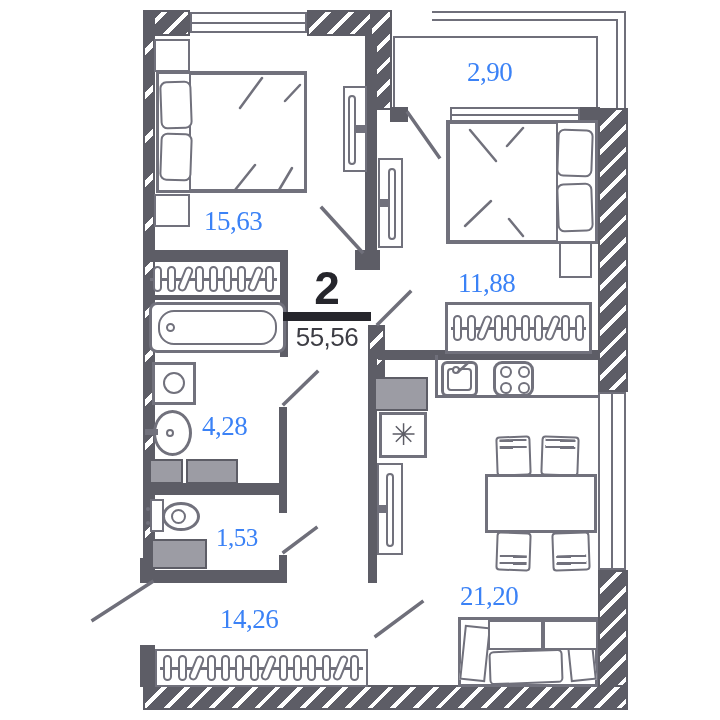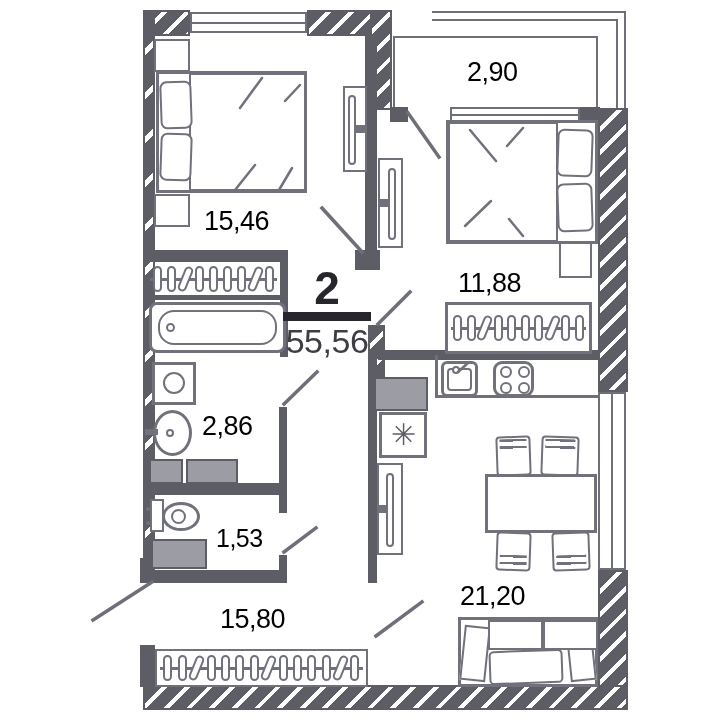--- a/index.html
+++ b/index.html
@@ -24,25 +24,25 @@
   .gray{position:absolute;background:#9c9ca4;border:2px solid #5d5d66;}
   .round{border-radius:50%;}
   .rail{position:absolute;display:flex;justify-content:space-evenly;align-items:center;}
   .rail::before{content:"";position:absolute;left:2px;right:2px;top:50%;height:3px;margin-top:-1px;background:#71717c;}
   .hanger{position:relative;width:9px;height:26px;border:2px solid #71717c;border-radius:5px;background:#fff;flex:none;}
   .chair{position:absolute;border:2.5px solid #71717c;border-radius:4px;background:#fff;}
   .chair .bk{position:absolute;left:2px;right:2px;height:13px;
        background:repeating-linear-gradient(to bottom,#71717c 0 2.5px,transparent 2.5px 7px);}
   .bk-top{top:1px;} .bk-bot{bottom:1px;}
   
-  .lbl{position:absolute;font-size:27px;color:#000000;letter-spacing:-0.5px;white-space:nowrap;}
+  .lbl{position:absolute;font-size:27px;color:#3b82f6;letter-spacing:-0.5px;white-space:nowrap;font-family:Liberation Serif, serif;}
   .summary{position:absolute;left:283px;top:266px;width:88px;text-align:center;}
   .summary .cnt{font-size:46px;line-height:44px;font-weight:bold;color:#26262c;}
   .summary .bar{height:9px;background:#26262c;margin:2px 0 1px 0;}
-  .summary .tot{font-size:34px;color:#3d3d44;letter-spacing:-0.5px;}
+  .summary .tot{font-size:26px;color:#3d3d44;letter-spacing:-0.5px;}
   .ast{position:absolute;font-size:30px;color:#5d5d66;line-height:30px;}
   svg.ov{position:absolute;left:0;top:0;pointer-events:none;}
 </style>
 </head>
 <body>
 
 <div class="plan">
 
   <div class="hatch" style="left:143px;top:10px;width:47px;height:26px;"></div>
   <div class="hatch" style="left:307px;top:10px;width:85px;height:26px;"></div>
@@ -216,26 +216,26 @@
       <path d="M255,165 L235,190"></path>
       <path d="M292,168 L279,190"></path>
       <path d="M470,130 L496,161"></path>
       <path d="M523,128 L507,146"></path>
       <path d="M465,226 L491,201"></path>
       <path d="M523,236 L509,219"></path>
       <path d="M458,372 L469,362"></path>
     </g>
   </svg>
 
-  <div class="lbl" style="left:204px;top:206px;">15,46</div>
+  <div class="lbl" style="left:204px;top:206px;">15,63</div>
   <div class="lbl" style="left:467px;top:57px;">2,90</div>
   <div class="lbl" style="left:458px;top:268px;">11,88</div>
-  <div class="lbl" style="left:202px;top:411px;">2,86</div>
+  <div class="lbl" style="left:202px;top:411px;">4,28</div>
   <div class="lbl" style="left:216px;top:524px;font-size:25px;">1,53</div>
-  <div class="lbl" style="left:220px;top:604px;">15,80</div>
+  <div class="lbl" style="left:220px;top:604px;">14,26</div>
   <div class="lbl" style="left:460px;top:581px;">21,20</div>
 
   <div class="summary">
     <div class="cnt">2</div>
     <div class="bar"></div>
     <div class="tot">55,56</div>
   </div>
 
 </div>
 

